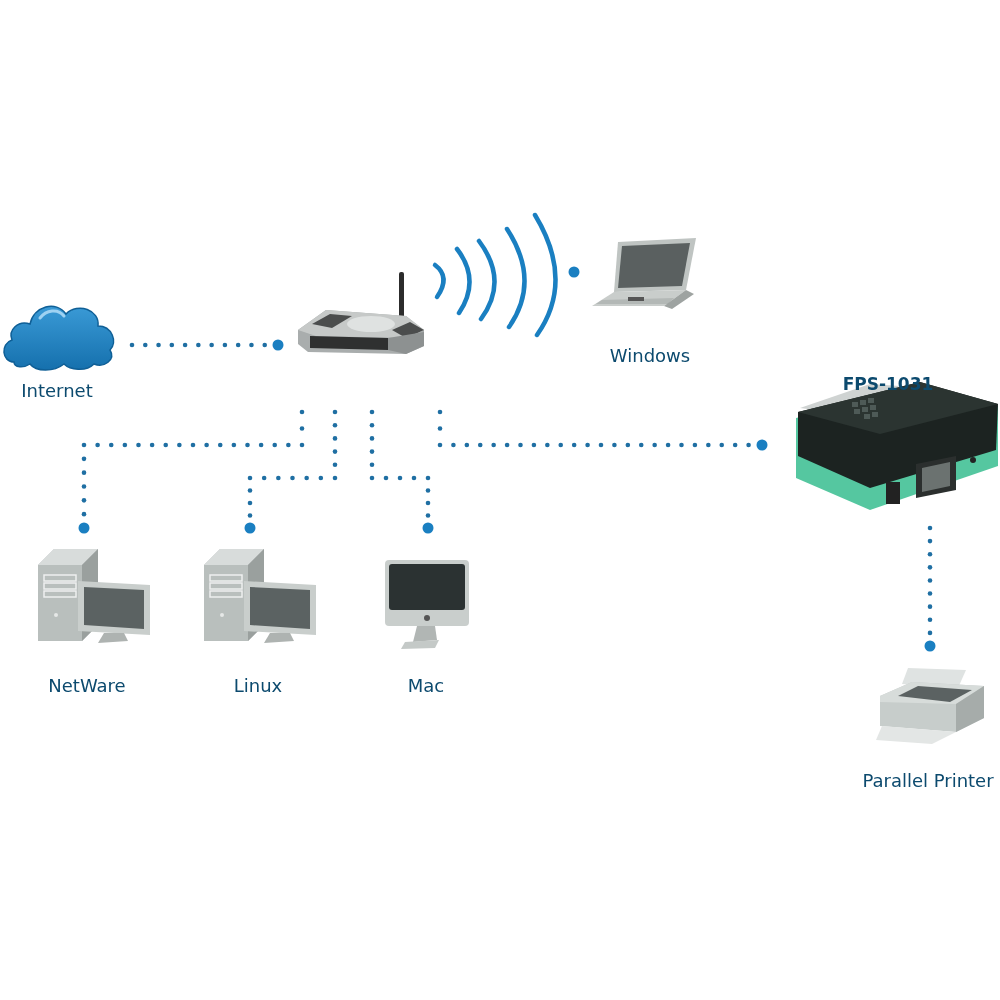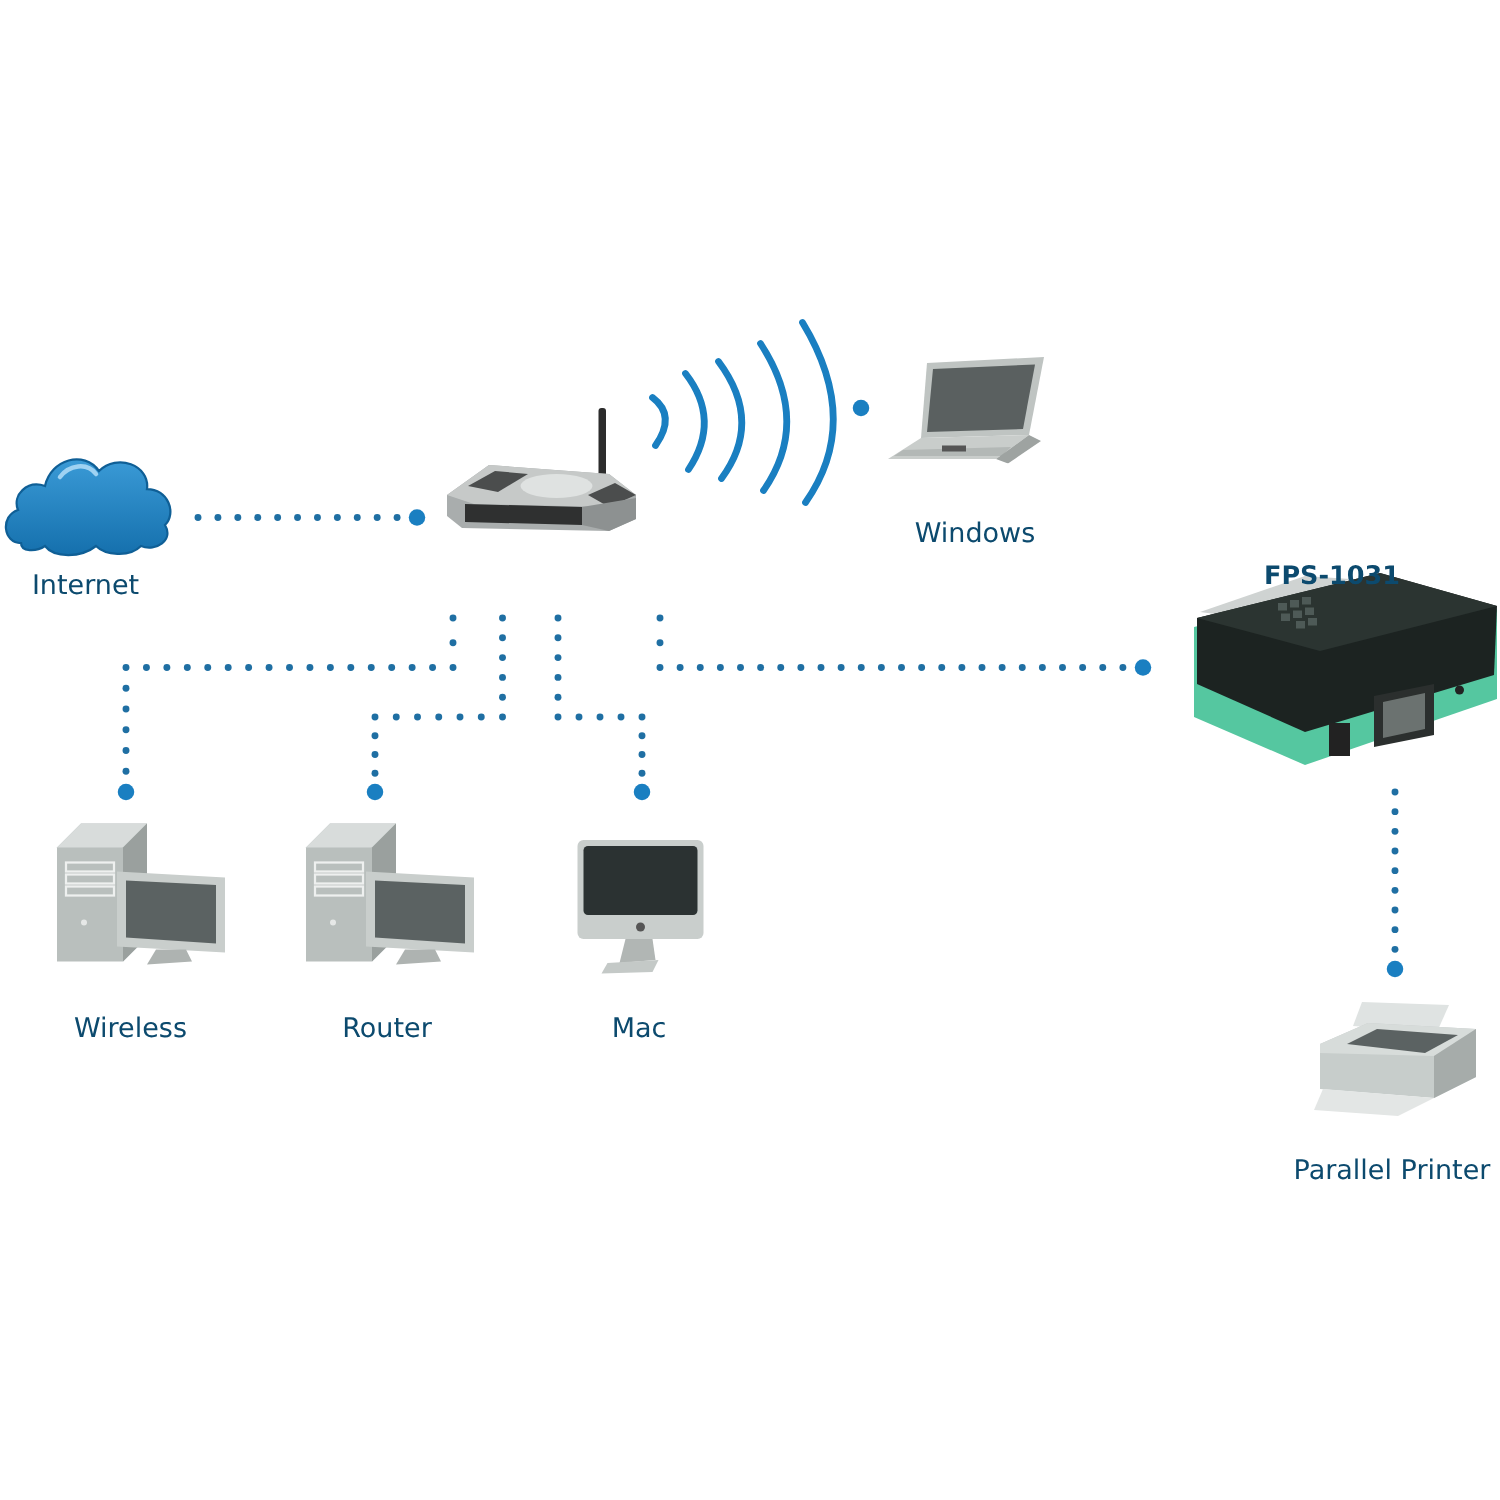--- a/index.html
+++ b/index.html
@@ -230,17 +230,17 @@
     <polygon points="8,32 40,18 112,22 112,54 84,68 8,62" fill="#c7cdcb"></polygon>
     <polygon points="8,32 40,18 112,22 84,40 8,38" fill="#d7dcda"></polygon>
     <polygon points="26,32 46,22 100,26 78,38" fill="#5b6262"></polygon>
     <polygon points="84,40 112,22 112,54 84,68" fill="#a6acaa"></polygon>
     <polygon points="10,62 84,68 60,80 4,76" fill="#e3e6e5"></polygon>
   </svg>
 
   <div class="label" style="left:57px;top:380px;text-align:right;">Internet</div>
   <div class="label" style="left:650px;top:345px;">Windows</div>
   <div class="label title" style="left:888px;top:338px;margin-top:36px;">FPS-1031</div>
-  <div class="label" style="left:87px;top:675px;">Wireless</div>
-  <div class="label" style="left:258px;top:675px;">Router</div>
+  <div class="label" style="left:87px;top:675px;">NetWare</div>
+  <div class="label" style="left:258px;top:675px;">Linux</div>
   <div class="label" style="left:426px;top:675px;text-align:right;">Mac</div>
   <div class="label" style="left:928px;top:770px;">Parallel Printer</div>
 </div>
 
 </body></html>

